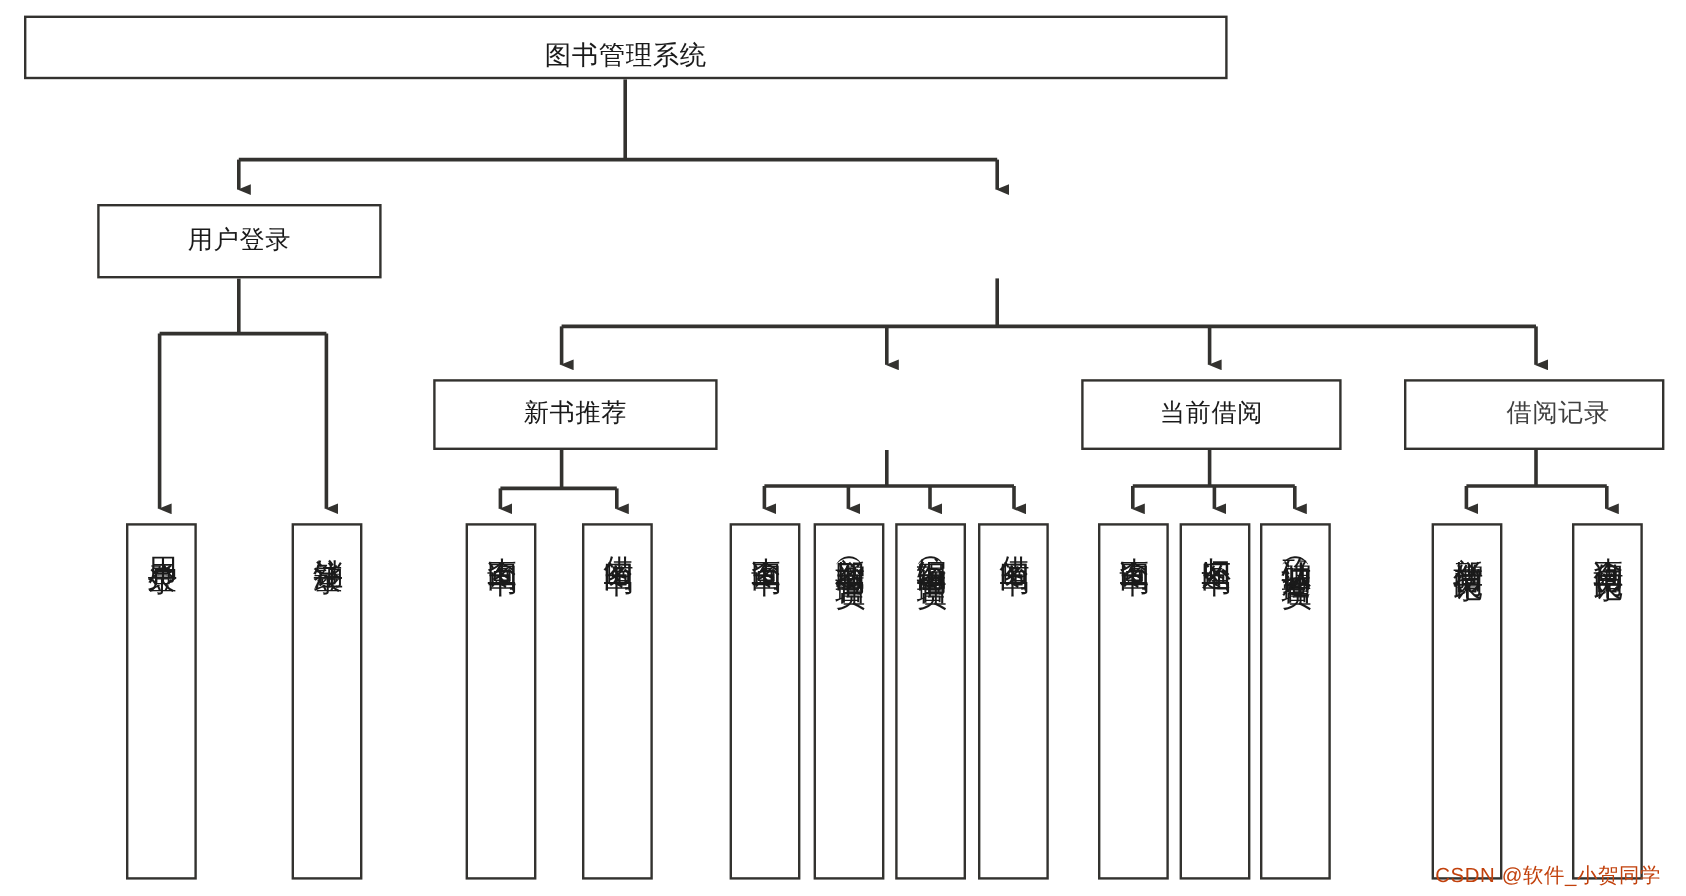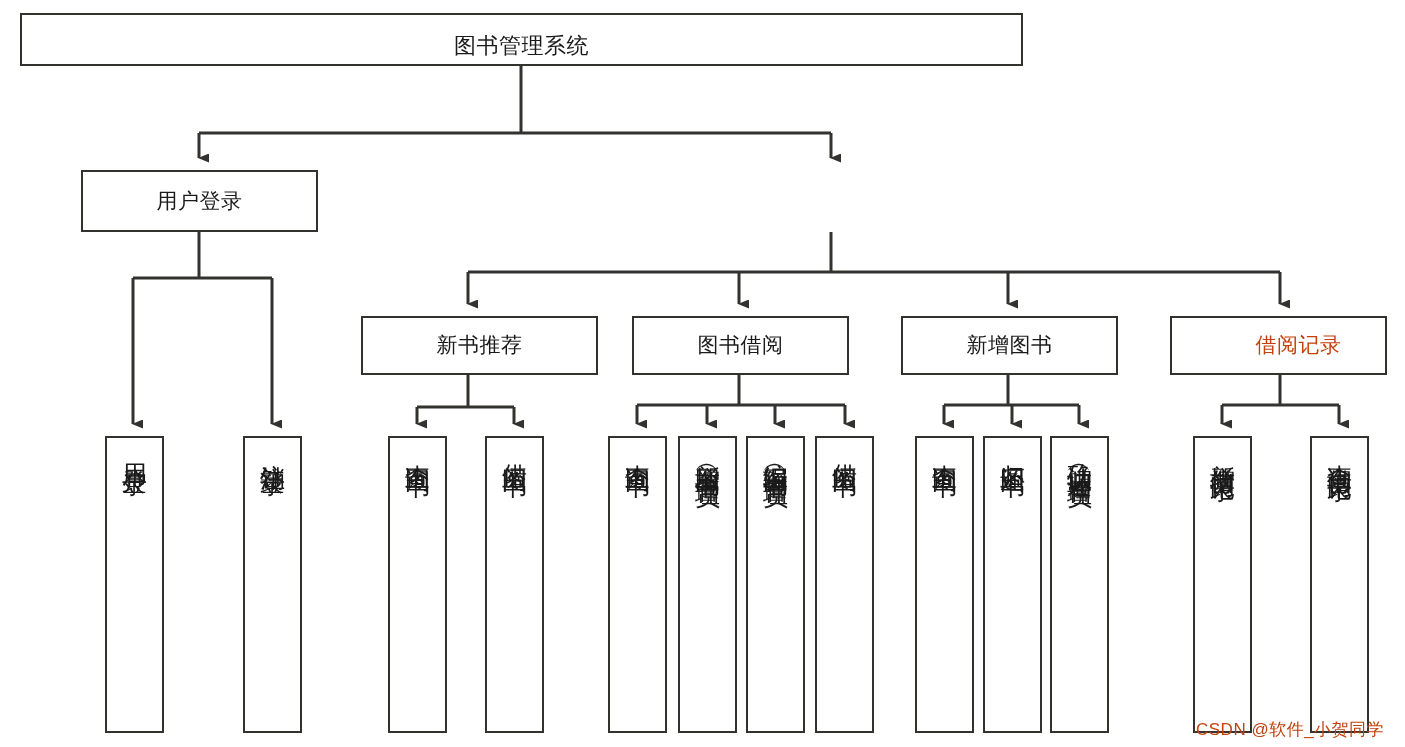--- a/index.html
+++ b/index.html
@@ -134,27 +134,24 @@
     <span class="lbl">图书管理系统</span>
   </div>
 
   <div class="node horiz" style="left: 81px; top: 170px; width: 237px; height: 62px; border-color: rgb(51, 50, 47); background: rgb(255, 255, 255); color: rgb(26, 26, 26);">
     <span class="lbl">用户登录</span>
   </div>
 
   <div class="node horiz" style="left: 361px; top: 316px; width: 237px; height: 59px; border-color: rgb(51, 50, 47); background: rgb(255, 255, 255); color: rgb(26, 26, 26);">
     <span class="lbl">新书推荐</span>
   </div>
-  <div class="node horiz" style="left: 632px; top: 316px; width: 217px; height: 59px; border-color: rgb(51, 50, 47); background: rgb(255, 255, 255); color: rgb(26, 26, 26);">
-    <span class="lbl">图书借阅</span>
+  <div class="node horiz" style="left: 901px; top: 316px; width: 217px; height: 59px; border-color: rgb(51, 50, 47); background: rgb(255, 255, 255); color: rgb(26, 26, 26);">
+    <span class="lbl">当前借阅</span>
   </div>
-  <div class="node horiz" style="left: 901px; top: 316px; width: 217px; height: 59px; border-color: rgb(51, 50, 47); background: rgb(255, 255, 255); color: rgb(26, 26, 26);">
-    <span class="lbl">新增图书</span>
-  </div>
-  <div class="node horiz" style="left: 1170px; top: 316px; width: 217px; height: 59px; border-color: rgb(51, 50, 47); background: rgb(255, 255, 255); color: #c2410c; padding-left: 40px;">
+  <div class="node horiz" style="left: 1170px; top: 316px; width: 217px; height: 59px; border-color: rgb(51, 50, 47); background: rgb(255, 255, 255); color: #404040; padding-left: 40px;">
     <span class="lbl">借阅记录</span>
   </div>
 
   <div class="node vert" style="left: 105px; top: 436px; width: 59px; height: 297px; border-color: rgb(51, 50, 47); background: rgb(255, 255, 255); color: rgb(26, 26, 26);">
     <span class="lbl">用户登录</span>
   </div>
   <div class="node vert" style="left: 243px; top: 436px; width: 59px; height: 297px; border-color: rgb(51, 50, 47); background: rgb(255, 255, 255); color: rgb(26, 26, 26);">
     <span class="lbl">注销登录</span>
   </div>
   <div class="node vert" style="left: 388px; top: 436px; width: 59px; height: 297px; border-color: rgb(51, 50, 47); background: rgb(255, 255, 255); color: rgb(26, 26, 26);">

